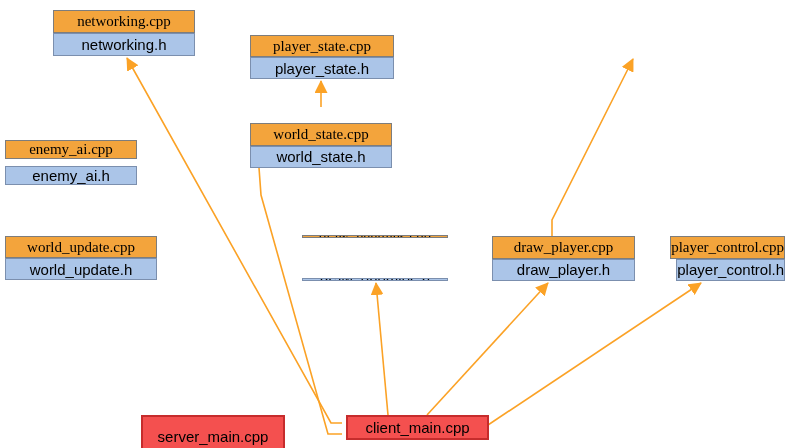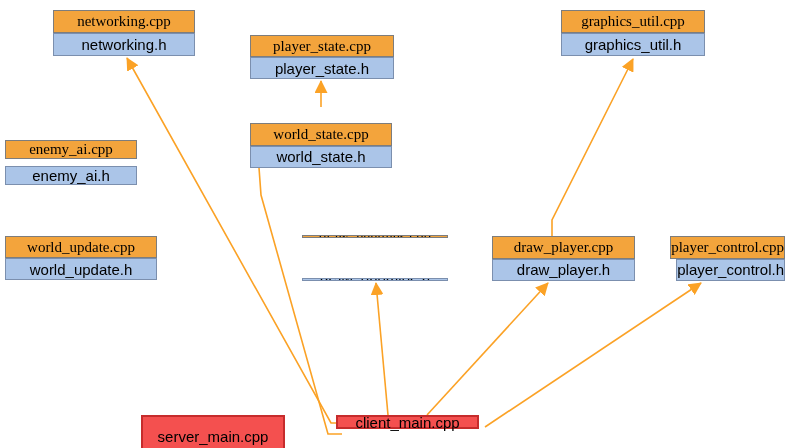--- a/index.html
+++ b/index.html
@@ -55,28 +55,20 @@
       </div>
   </div>
     <div class="node module" style="left: 250px; top: 35px; width: 144px; height: 44px;">
     <div class="cell cpp">
         <span class="lbl">player_state.cpp</span>
       </div>
     <div class="cell h">
         <span class="lbl">player_state.h</span>
       </div>
   </div>
-    <div class="node module" style="left: 561px; top: 10px; width: 144px; height: 46px;">
-    <div class="cell cpp">
-        <span class="lbl">graphics_util.cpp</span>
-      </div>
-    <div class="cell h">
-        <span class="lbl">graphics_util.h</span>
-      </div>
-  </div>
     <div class="node module" style="left: 250px; top: 107px; width: 142px; height: 45px; margin-top: 16px;">
     <div class="cell cpp">
         <span class="lbl">world_state.cpp</span>
       </div>
     <div class="cell h">
         <span class="lbl">world_state.h</span>
       </div>
   </div>
     <div class="node module" style="left: 5px; top: 140px; width: 132px; height: 45px; gap: 7px;">
     <div class="cell cpp">
@@ -114,16 +106,16 @@
     <div class="cell cpp">
         <span class="lbl">player_control.cpp</span>
       </div>
     <div class="cell h">
         <span class="lbl">player_control.h</span>
       </div>
   </div>
     <div class="node main" style="left: 141px; top: 415px; width: 144px; height: 43px;">
       <span class="lbl">server_main.cpp</span>
     </div>
-    <div class="node main" style="left: 336px; top: 415px; width: 143px; height: 14px;">
+    <div class="node main" style="left: 346px; top: 415px; width: 143px; height: 25px;">
       <span class="lbl">client_main.cpp</span>
     </div>
   </div>
 
 </body></html>

